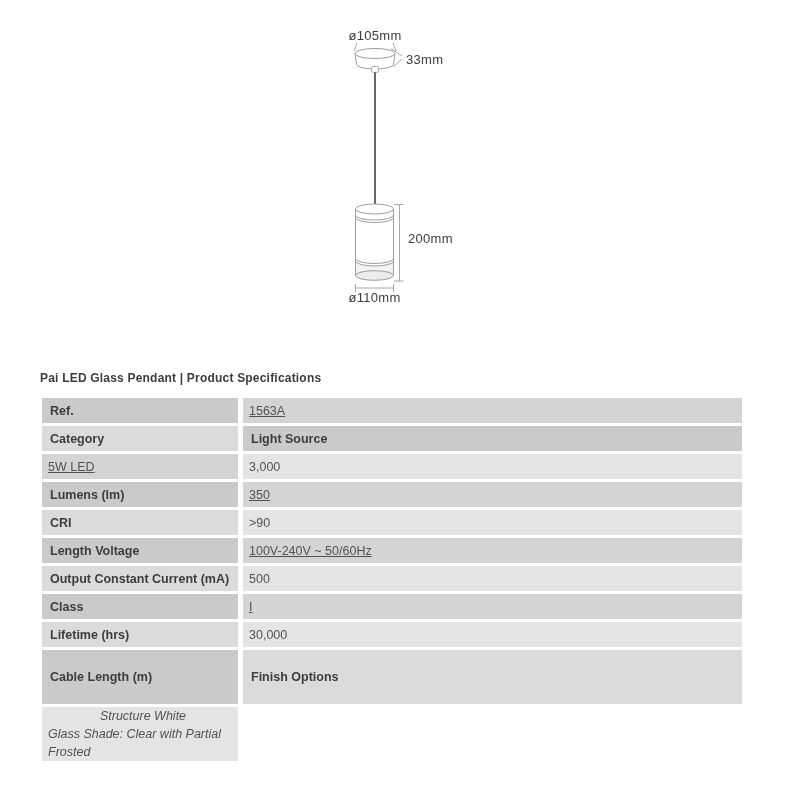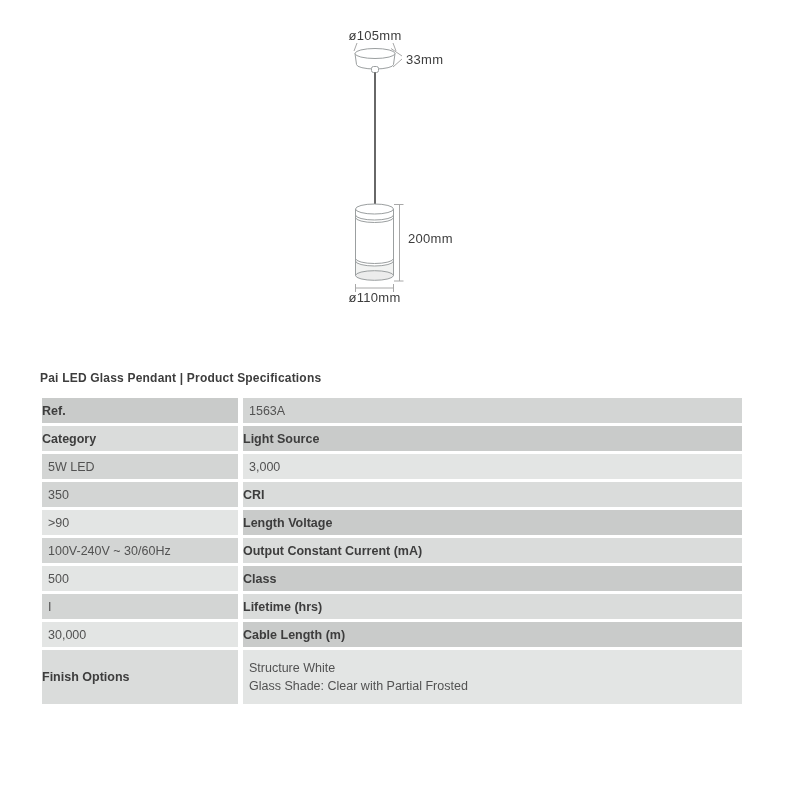--- a/index.html
+++ b/index.html
@@ -13,28 +13,28 @@
               fill:var(--text-dark,#3d3d3d); letter-spacing:.3px; }
 
   
   .page-title { position:absolute; left:40px; top:371px; font-size:12px;
                 font-weight:bold; color:var(--text-dark,#3d3d3d); letter-spacing:.2px; }
 
   
   .spec-table { position:absolute; left:42px; top:398px; width:700px;
                 display:grid; grid-template-columns:196px 1fr; gap:3px 5px; }
   .cell { display:flex; align-items:center; min-height:25px; font-size:12.5px; }
-  .cell.label { padding-left:0; font-weight:bold; color:var(--text-dark,#3d3d3d); }
+  .cell.label { padding-left:8px; font-weight:bold; color:var(--text-dark,#3d3d3d); }
   .cell.value { padding-left:6px; color:#525252; }
   .r-dark.label  { background:var(--row-odd-label-bg,#c9cbca); }
-  .r-dark.value  { background:var(--row-odd-value-bg,#d3d5d4); }
+  .r-dark.value  { background:var(--row-odd-value-bg,#d3d5d4);text-decoration:underline; }
   .r-light.label { background:var(--row-even-label-bg,#dadcdb); }
   .r-light.value { background:var(--row-even-value-bg,#e3e5e4); }
   .tall { min-height:54px; }
-  .value.multiline { flex-direction:column; align-items:flex-start; justify-content:center; line-height:18px; }
+  .value.multiline { flex-direction:column; align-items:center; justify-content:center; line-height:18px;font-style:italic; }
 </style>
 </head>
 <body>
 
 <div class="stage">
 
   <svg class="diagram" width="800" height="340" viewBox="0 0 800 340">
     <g stroke="#9b9fa0" stroke-width="1" fill="none">
 
       <ellipse cx="375" cy="53.5" rx="20" ry="5" fill="#ffffff"></ellipse>
@@ -84,27 +84,28 @@
     <div class="cell label r-dark">Ref.</div>
     <div class="cell value r-dark">1563A</div>
 
     <div class="cell label r-light">Category</div>
 
     <div class="cell label r-dark">Light Source</div>
     <div class="cell value r-dark">5W LED</div>
 
     <div class="cell value r-light">3,000</div>
 
+    <div class="cell label r-dark">Lumens (lm)</div>
     <div class="cell value r-dark">350</div>
 
     <div class="cell label r-light">CRI</div>
     <div class="cell value r-light">&gt;90</div>
 
     <div class="cell label r-dark">Length Voltage</div>
-    <div class="cell value r-dark">100V-240V ~ 30/60Hz</div>
+    <div class="cell value r-dark">100V-240V ~ 50/60Hz</div>
 
     <div class="cell label r-light">Output Constant Current (mA)</div>
     <div class="cell value r-light">500</div>
 
     <div class="cell label r-dark">Class</div>
     <div class="cell value r-dark">I</div>
 
     <div class="cell label r-light">Lifetime (hrs)</div>
     <div class="cell value r-light">30,000</div>
 

